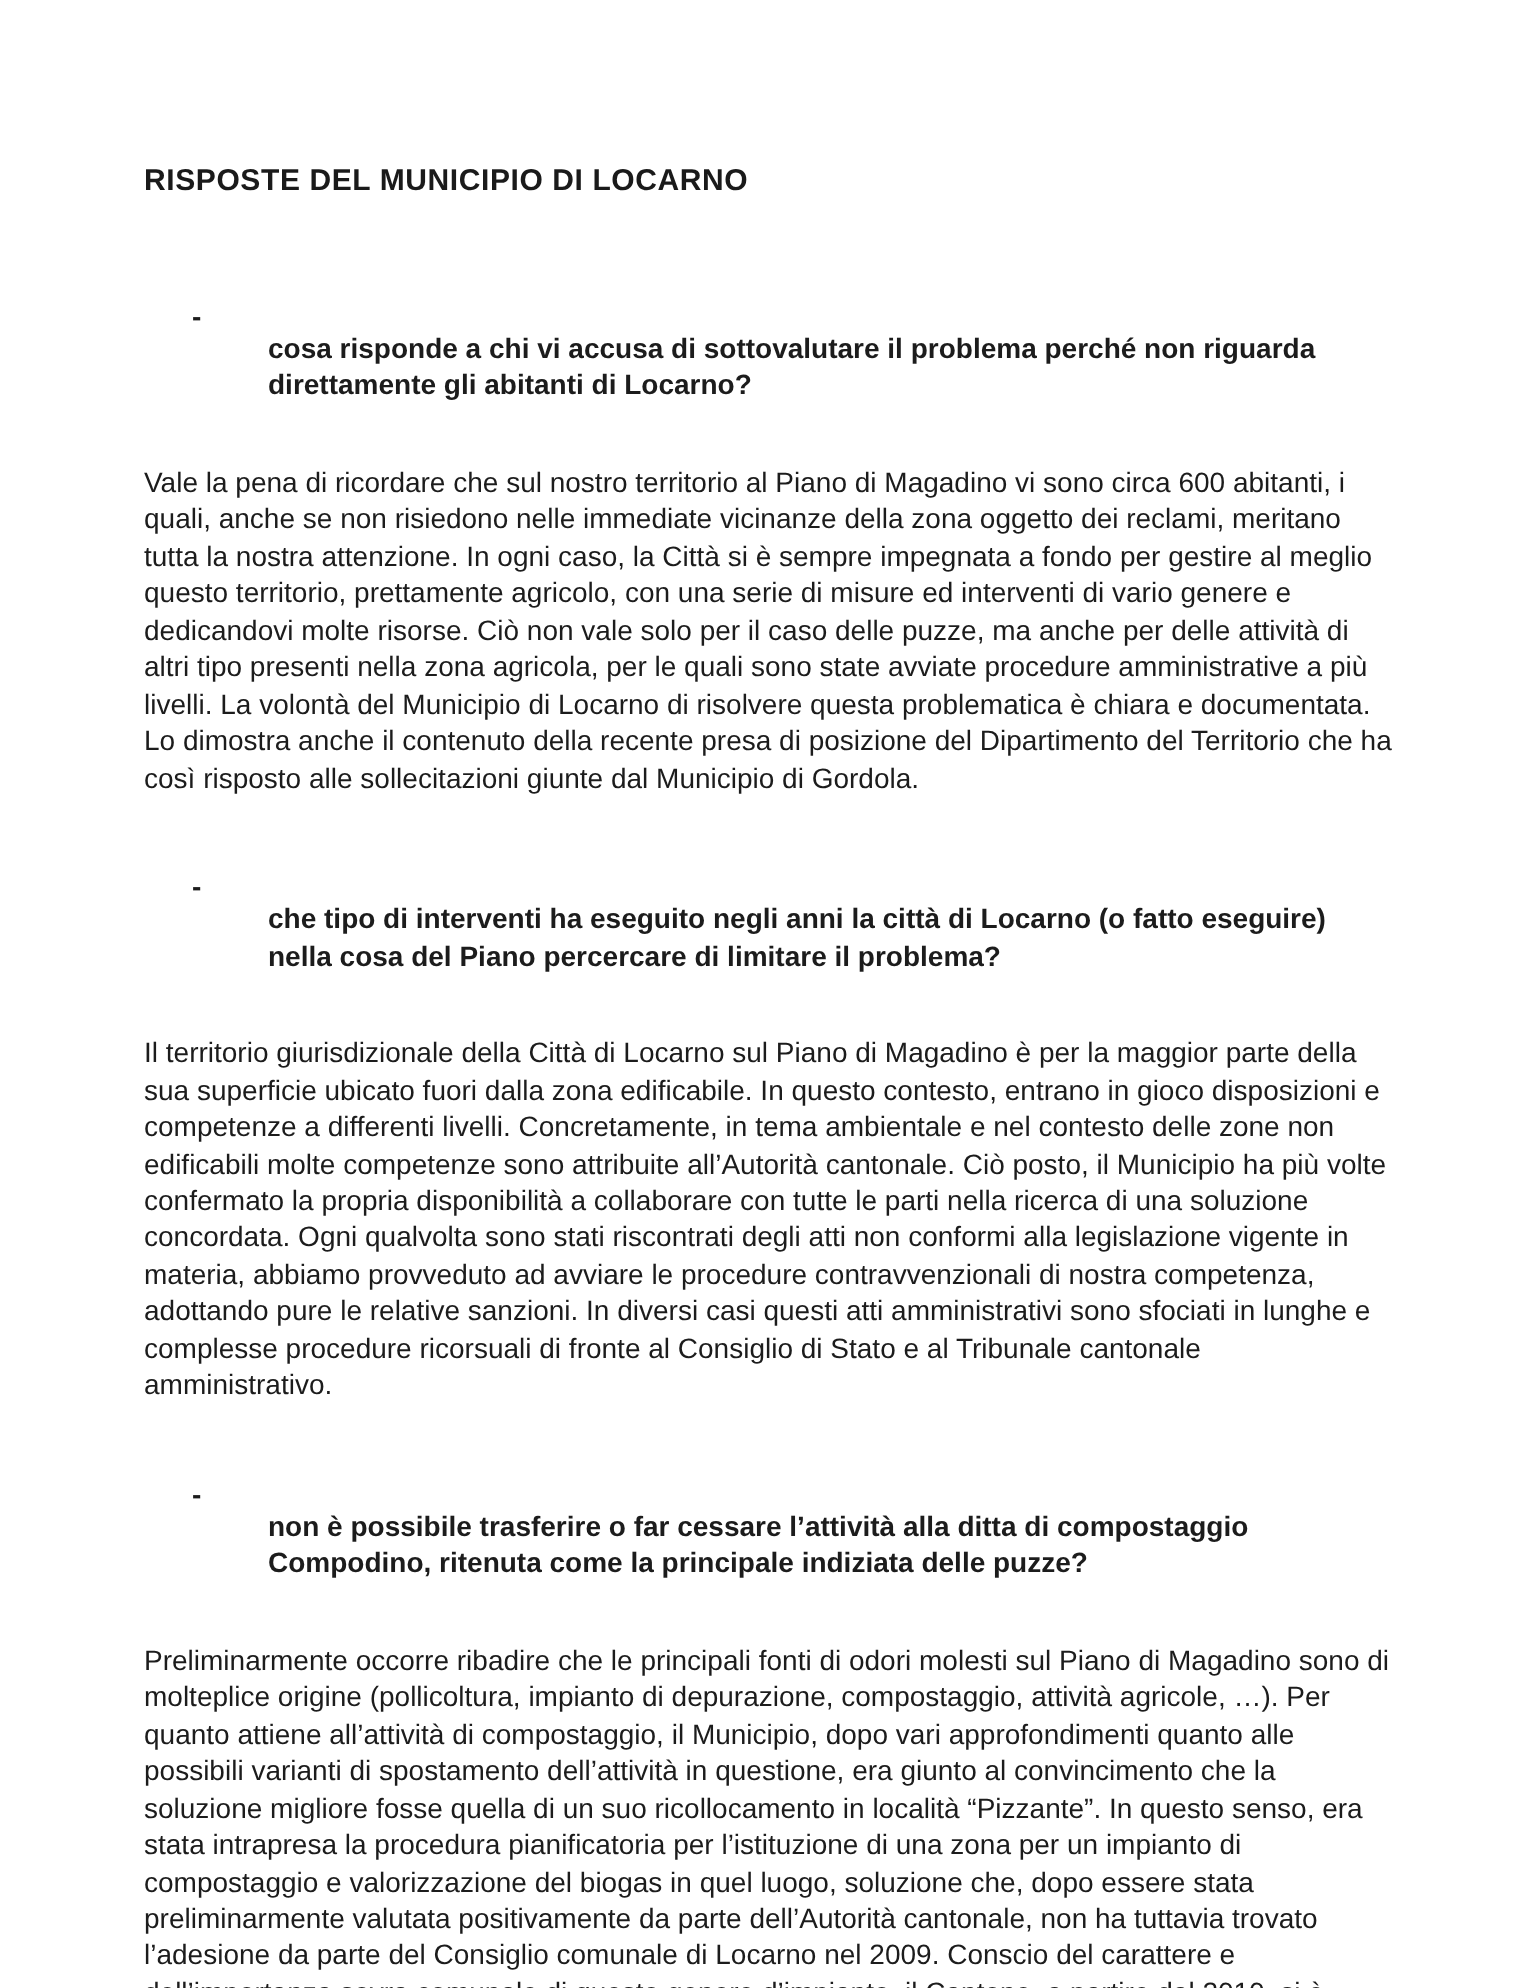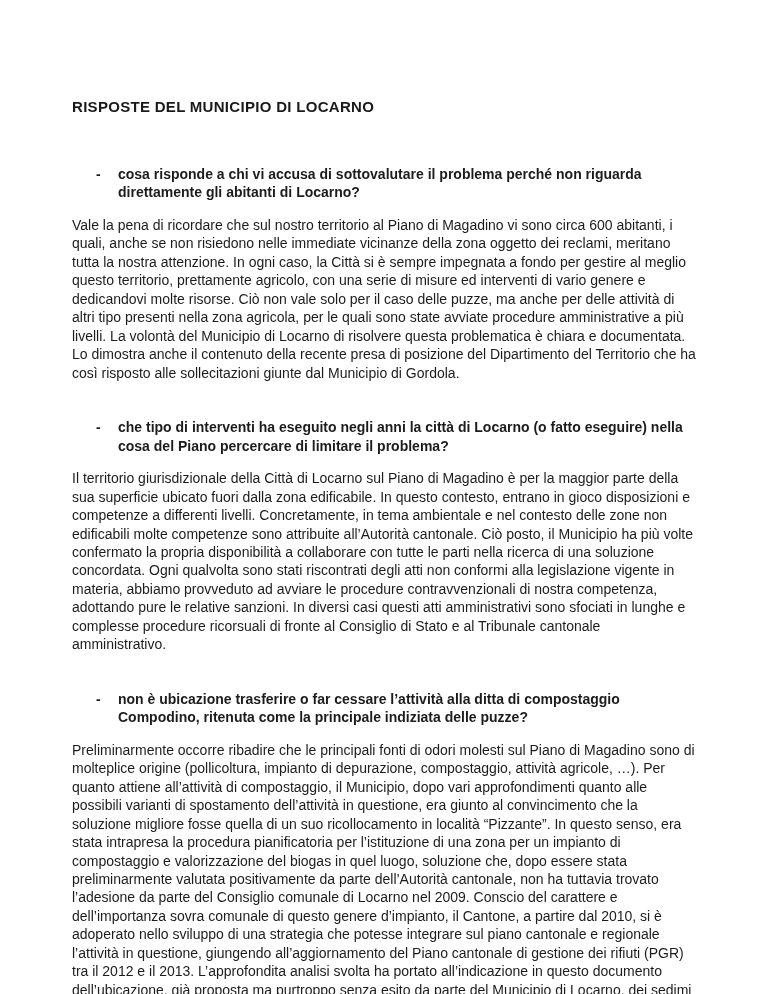--- a/index.html
+++ b/index.html
@@ -13,21 +13,21 @@
     height: 994px;
     margin: 0 auto;
     background: #ffffff;
     box-sizing: border-box;
     padding: 82px 72px 40px 72px;
     font-family: "Liberation Sans", sans-serif;
     color: #1c1c1c;
     overflow: hidden;
   }
   .doc-title {
-    margin: 16px 0 50px 0;
+    margin: 0 0 50px 0;
     font-size: 15px;
     font-weight: bold;
     letter-spacing: 0.3px;
     color: #1a1a1a;
   }
   .qa-block {
     margin: 0;
   }
   .question-row {
     display: flex;
@@ -36,21 +36,21 @@
     margin: 0 0 14px 0;
   }
   .bullet {
     flex: 0 0 22px;
     width: 22px;
     font-size: 14px;
     font-weight: bold;
     line-height: 1.32;
   }
   .question-text {
-    margin: 0;
+    margin: 16px;
     font-size: 14px;
     line-height: 1.32;
     font-weight: bold;
   }
   .answer-text {
     margin: 0 0 36px 0;
     font-size: 14px;
     line-height: 1.32;
     text-align: left;
   }
@@ -77,18 +77,18 @@
     <div class="question-row">
       <span class="bullet">-</span>
       <p class="question-text">che tipo di interventi ha eseguito negli anni la città di Locarno (o fatto eseguire) nella cosa del Piano percercare di limitare il problema?</p>
     </div>
     <p class="answer-text">Il territorio giurisdizionale della Città di Locarno sul Piano di Magadino è per la maggior parte della sua superficie ubicato fuori dalla zona edificabile. In questo contesto, entrano in gioco disposizioni e competenze a differenti livelli. Concretamente, in tema ambientale e nel contesto delle zone non edificabili molte competenze sono attribuite all’Autorità cantonale. Ciò posto, il Municipio ha più volte confermato la propria disponibilità a collaborare con tutte le parti nella ricerca di una soluzione concordata. Ogni qualvolta sono stati riscontrati degli atti non conformi alla legislazione vigente in materia, abbiamo provveduto ad avviare le procedure contravvenzionali di nostra competenza, adottando pure le relative sanzioni. In diversi casi questi atti amministrativi sono sfociati in lunghe e complesse procedure ricorsuali di fronte al Consiglio di Stato e al Tribunale cantonale amministrativo.</p>
   </section>
 
   <section class="qa-block">
     <div class="question-row">
       <span class="bullet">-</span>
-      <p class="question-text">non è ubicazione trasferire o far cessare l’attività alla ditta di compostaggio Compodino, ritenuta come la principale indiziata delle puzze?</p>
+      <p class="question-text">non è possibile trasferire o far cessare l’attività alla ditta di compostaggio Compodino, ritenuta come la principale indiziata delle puzze?</p>
     </div>
     <p class="answer-text">Preliminarmente occorre ribadire che le principali fonti di odori molesti sul Piano di Magadino sono di molteplice origine (pollicoltura, impianto di depurazione, compostaggio, attività agricole, …). Per quanto attiene all’attività di compostaggio, il Municipio, dopo vari approfondimenti quanto alle possibili varianti di spostamento dell’attività in questione, era giunto al convincimento che la soluzione migliore fosse quella di un suo ricollocamento in località “Pizzante”. In questo senso, era stata intrapresa la procedura pianificatoria per l’istituzione di una zona per un impianto di compostaggio e valorizzazione del biogas in quel luogo, soluzione che, dopo essere stata preliminarmente valutata positivamente da parte dell’Autorità cantonale, non ha tuttavia trovato l’adesione da parte del Consiglio comunale di Locarno nel 2009. Conscio del carattere e dell’importanza sovra comunale di questo genere d’impianto, il Cantone, a partire dal 2010, si è adoperato nello sviluppo di una strategia che potesse integrare sul piano cantonale e regionale l’attività in questione, giungendo all’aggiornamento del Piano cantonale di gestione dei rifiuti (PGR) tra il 2012 e il 2013. L’approfondita analisi svolta ha portato all’indicazione in questo documento dell’ubicazione, già proposta ma purtroppo senza esito da parte del Municipio di Locarno, dei sedimi in località “Pizzante” quale ubicazione di valenza sovra comunale per un impianto di compostaggio e di metanizzazione. La concretizzazione nei documenti pianificatori di questo indirizzo contenuto nel documento tecnico PGR dovrebbe avvenire, ora che il Piano di utilizzazione cantonale del Parco del Piano di Magadino è stato approvato dal Gran Consiglio, attraverso una procedura di variante allo stesso ad opera dell’Autorità cantonale.</p>
   </section>
 
 </div>
 
 </body></html>

